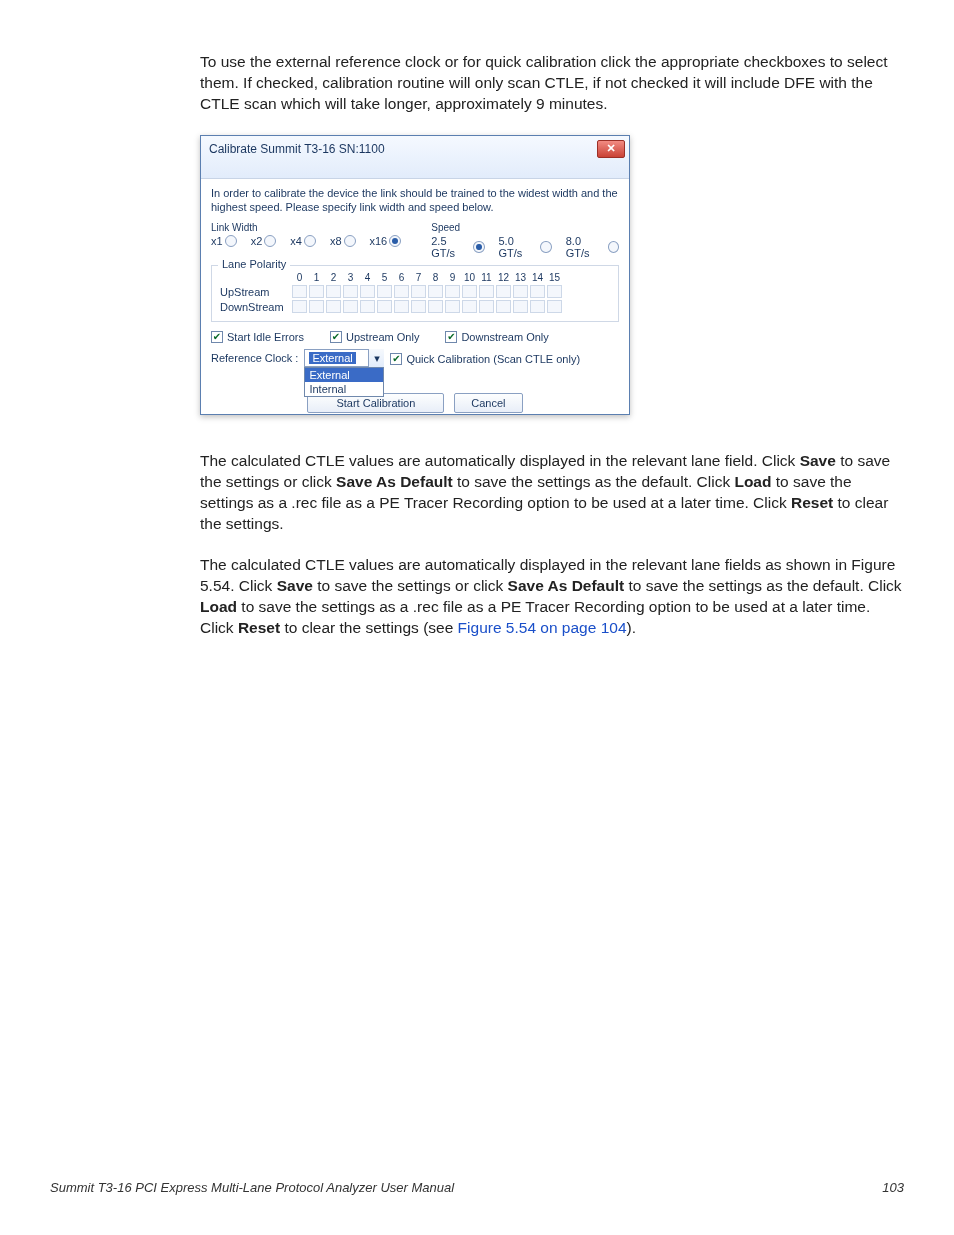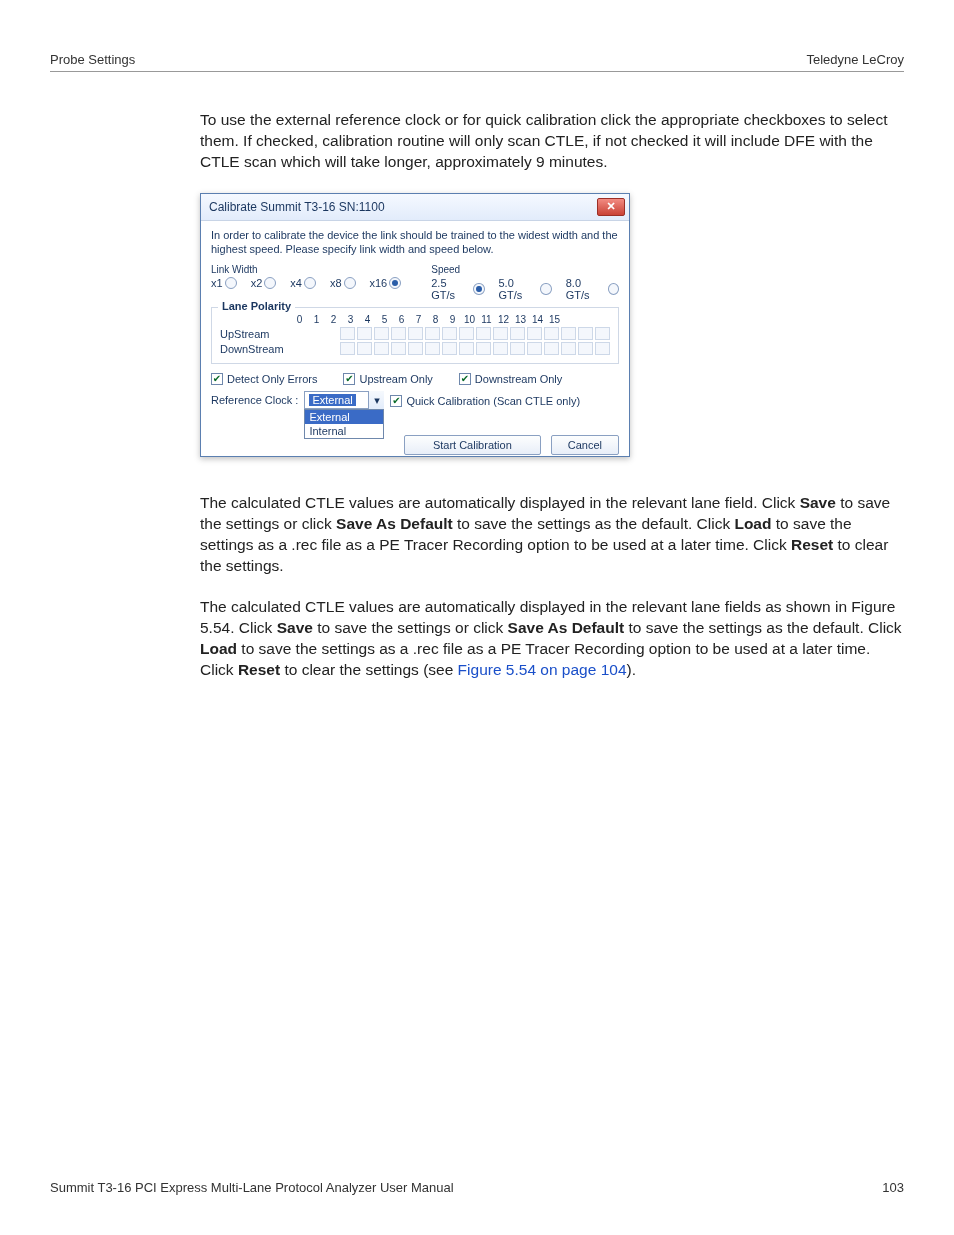--- a/index.html
+++ b/index.html
@@ -47,21 +47,21 @@
     border: 1px solid #5b7fb0;
     box-shadow: 0 2px 6px rgba(0,0,0,0.25);
     font-family: "Segoe UI", Tahoma, sans-serif;
     font-size: 11px;
     color: #1a365f;
   }
   .titlebar {
     display: flex;
     align-items: center;
     justify-content: space-between;
-    padding: 4px 4px 4px 8px;
+    padding: 4px 4px 20px 8px;
     background: linear-gradient(#f5f9ff,#e2ecfb);
     border-bottom: 1px solid #c8d4e6;
     color: #1a365f;
     font-size: 12px;
   }
   .closebtn {
     width: 28px; height: 18px;
     background: linear-gradient(#f28b82,#c94236);
     border: 1px solid #9c2f26;
     border-radius: 2px;
@@ -88,25 +88,25 @@
   }
   .fieldset {
     border: 1px solid #cfd8e6;
     padding: 6px 8px 8px 8px;
     margin: 4px 0 8px 0;
     position: relative;
   }
   .legend {
     position: absolute; top: -8px; left: 6px;
     background: #fff; padding: 0 4px;
-    font-size: 11px; color: #1a365f; font-weight: bold;
+    font-size: 11px; color: #1a365f;
   }
   .lanehdrs { display: flex; gap: 2px; margin-left: 72px; }
   .lanehdrs span { width: 15px; text-align: center; font-size: 10px; color: #1a365f; }
-  .lanerow { display: flex; align-items: center; margin-top: 2px; justify-content: space-between; }
+  .lanerow { display: flex; align-items: center; margin-top: 2px; }
   .lanelbl { width: 72px; font-size: 11px; color: #1a365f; }
   .cells { display: flex; gap: 2px; }
   .cell { width: 15px; height: 13px; border: 1px solid #cdd8e8; background: #f4f7fc; }
   .chkrow { display: flex; gap: 26px; align-items: center; margin: 6px 0; flex-wrap: wrap; font-size: 11px; }
   .chk {
     width: 12px; height: 12px; border: 1px solid #6f88ac;
     background: #fff; display: inline-flex; align-items: center; justify-content: center;
     margin-right: 4px; vertical-align: middle;
   }
   .chk.checked { color: #0a6a28; font-size: 10px; line-height: 1; }
@@ -126,40 +126,37 @@
     position: absolute; right: 0; top: 0; width: 16px; height: 18px;
     border-left: 1px solid #8aa0c2; display: flex; align-items: center; justify-content: center;
     background: linear-gradient(#f6f9fd,#e2ecfb);
   }
   .combo-list {
     position: absolute; top: 18px; left: 0; width: 80px;
     border: 1px solid #6f88ac; background: #fff; z-index: 5;
   }
   .combo-item { padding: 1px 4px; font-size: 11px; color: #1a365f; }
   .combo-item.hl { background: #3a6bc6; color: #fff; }
-  .btnrow { display: flex; gap: 10px; justify-content: flex-end; margin-top: 26px; }
+  .btnrow { display: flex; gap: 10px; justify-content: center; margin-top: 26px; }
   .btn {
     border: 1px solid #8aa0c2; background: linear-gradient(#fdfefe,#e8eef8);
     padding: 3px 16px; font-size: 11px; color: #1a365f; border-radius: 2px;
   }
   .btn.primary { padding: 3px 28px; }
   .ftr {
     display: flex; justify-content: space-between;
     font-size: 13px; color: #333;
     padding-top: 8px;
+    font-style: italic;
   }
 </style>
 </head>
 <body>
 
 <div class="page">
-  <div class="hdr">
-    <span>Probe Settings</span>
-    <span>Teledyne LeCroy</span>
-  </div>
 
   <div class="content">
     <p class="para">To use the external reference clock or for quick calibration click the appropriate checkboxes to select them. If checked, calibration routine will only scan CTLE, if not checked it will include DFE with the CTLE scan which will take longer, approximately 9 minutes.</p>
 
     <div class="dialog">
       <div class="titlebar">
         <span>Calibrate Summit T3-16 SN:1100</span>
         <span class="closebtn">✕</span>
       </div>
       <div class="dlg-body">
@@ -270,21 +267,21 @@
                   <span class="cell"></span>
                   <span class="cell"></span>
                   <span class="cell"></span>
                   <span class="cell"></span>
                 </span>
               </div>
             </div>
         </div>
 
         <div class="chkrow">
-          <span><span class="chk checked"></span><span class="lbl">Detect Only Errors</span></span>
+          <span><span class="chk checked"></span><span class="lbl">Start Idle Errors</span></span>
           <span><span class="chk checked"></span><span class="lbl">Upstream Only</span></span>
           <span><span class="chk checked"></span><span class="lbl">Downstream Only</span></span>
         </div>
 
         <div class="refrow">
           <span>Reference Clock :</span>
           <span class="combo">
             <span class="combo-in">
                 <span class="combo-sel">External</span>
               </span>

